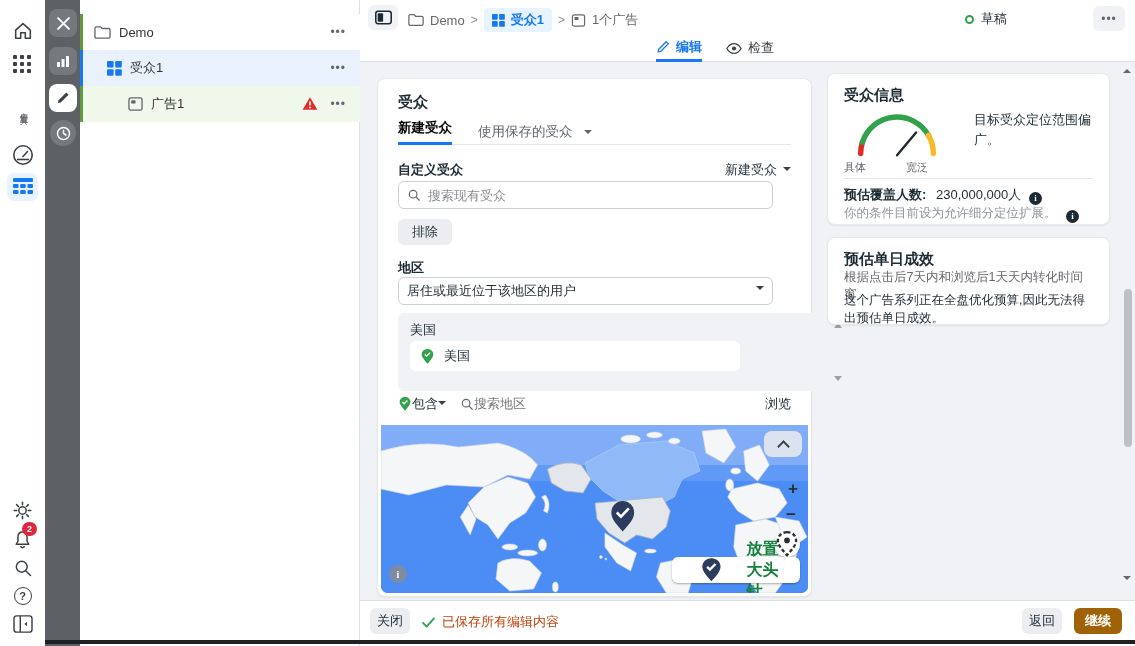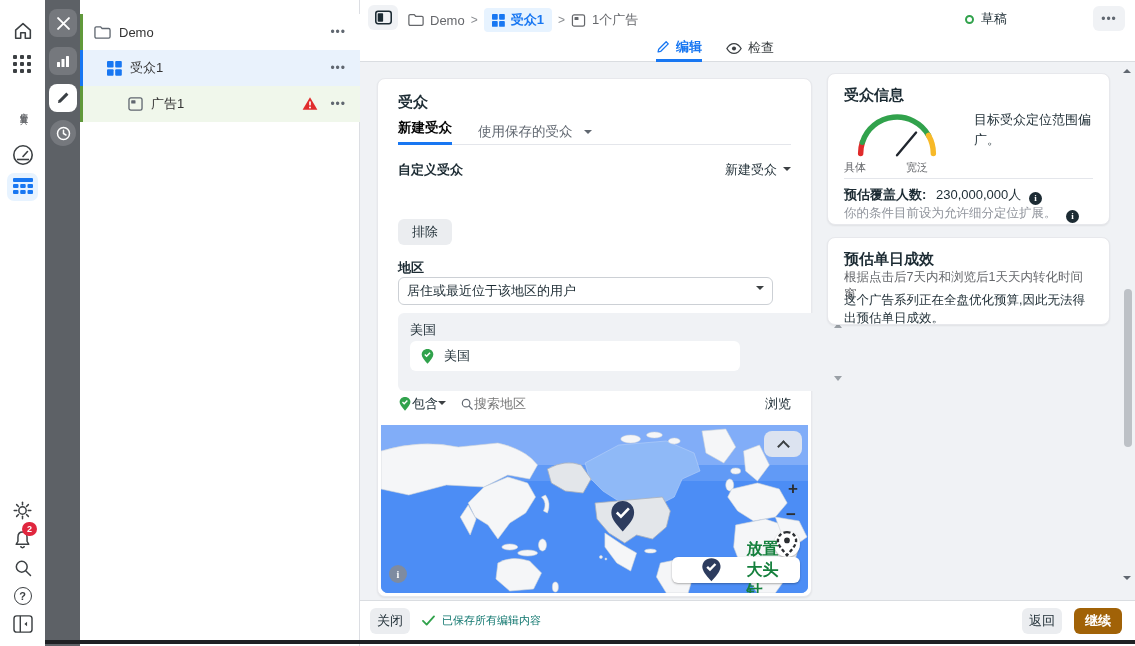--- a/index.html
+++ b/index.html
@@ -347,20 +347,27 @@
             <span class="caret"></span>
           </div>
         </div>
 
         <div class="field-label abs" style="left:20px; top:82px;">自定义受众</div>
         <div class="abs" style="right:20px; top:82px; display:flex; gap:6px; align-items:center; font-size:13px;">
           <span>新建受众</span>
           <span class="caret dark" style="margin-top:2px;"></span>
         </div>
 
+        <div class="inputbox" style="top:102px;">
+          <svg width="14" height="14" viewBox="0 0 24 24">
+              <circle cx="10.5" cy="10.5" r="6.5" fill="none" stroke="#606770" stroke-width="2"></circle>
+              <line x1="15.5" y1="15.5" x2="21" y2="21" stroke="#606770" stroke-width="2" stroke-linecap="round"></line>
+            </svg>
+          <input placeholder="搜索现有受众" style="">
+        </div>
 
         <button class="graybtn abs" style="left:20px; top:140px; width:54px; height:26px;">排除</button>
 
         <div class="field-label abs" style="left:20px; top:180px;">地区</div>
         <div class="inputbox" style="top:198px; justify-content:space-between;">
           <span style="font-size:13px;">居住或最近位于该地区的用户</span>
           <span class="caret dark" style="margin-top:-2px;"></span>
         </div>
 
         <div class="graybox">
@@ -487,21 +494,21 @@
       <div class="sb-thumb" style="right:3px; top:227px; width:8px; height:158px;"></div>
       <span class="sb-arrow" style="right:4px; bottom:16px; border-top-color:#606770;"></span>
     </div>
 
     <div class="footer">
       <button class="graybtn abs" style="left:10px; top:7px; width:40px; height:26px;">关闭</button>
       <div class="abs" style="left:62px; top:12px; display:flex; align-items:center; gap:7px;">
         <svg width="13" height="11" viewBox="0 0 14 12">
             <path d="M1 6.5 L5 10.5 L13 1.5" fill="none" stroke="#31a24c" stroke-width="2" stroke-linecap="round" stroke-linejoin="round"></path>
           </svg>
-        <span style="color:#0f766e; font-size:11px;">已保存所有编辑内容</span>
+        <span style="color:#c2410c; font-size:13px;">已保存所有编辑内容</span>
       </div>
       <button class="graybtn abs" style="right:73px; top:7px; width:40px; height:26px;">返回</button>
       <button class="blue-btn abs" style="right:13px; top:7px; width:48px; height:26px;">继续</button>
     </div>
   </div>
 
   <div class="bottombar"></div>
 </div>
 
 </body></html>

